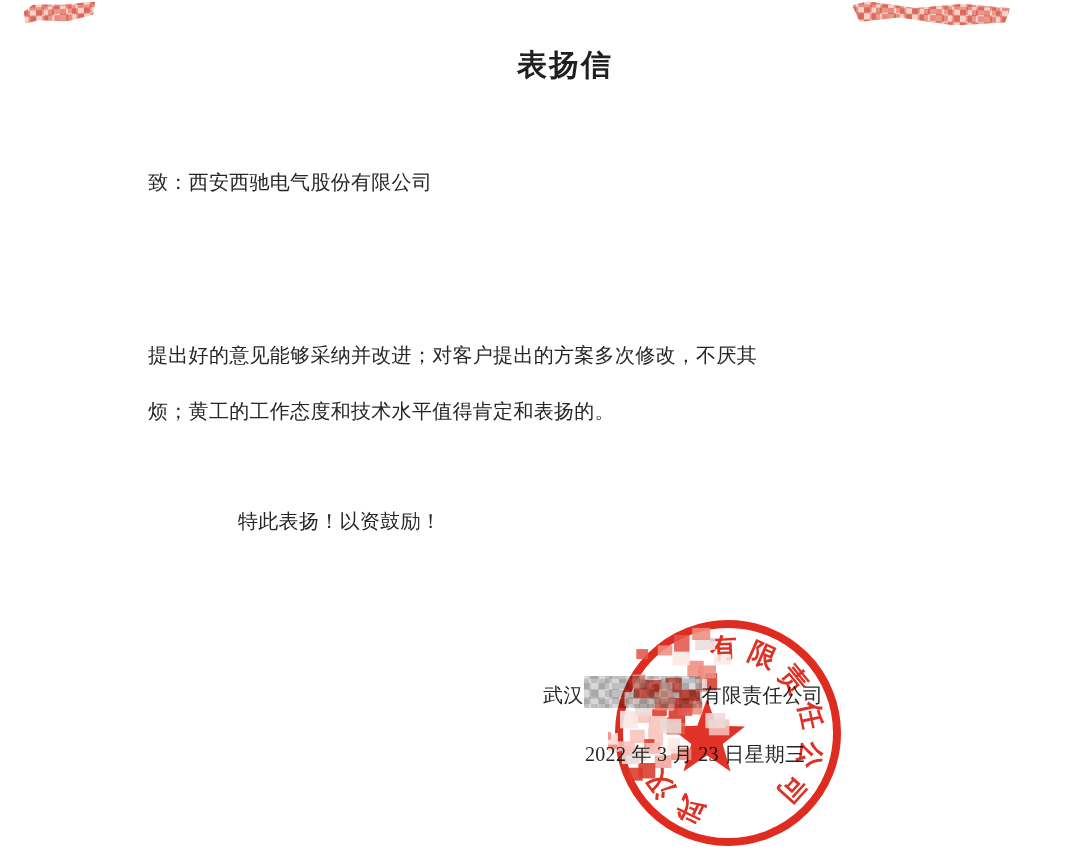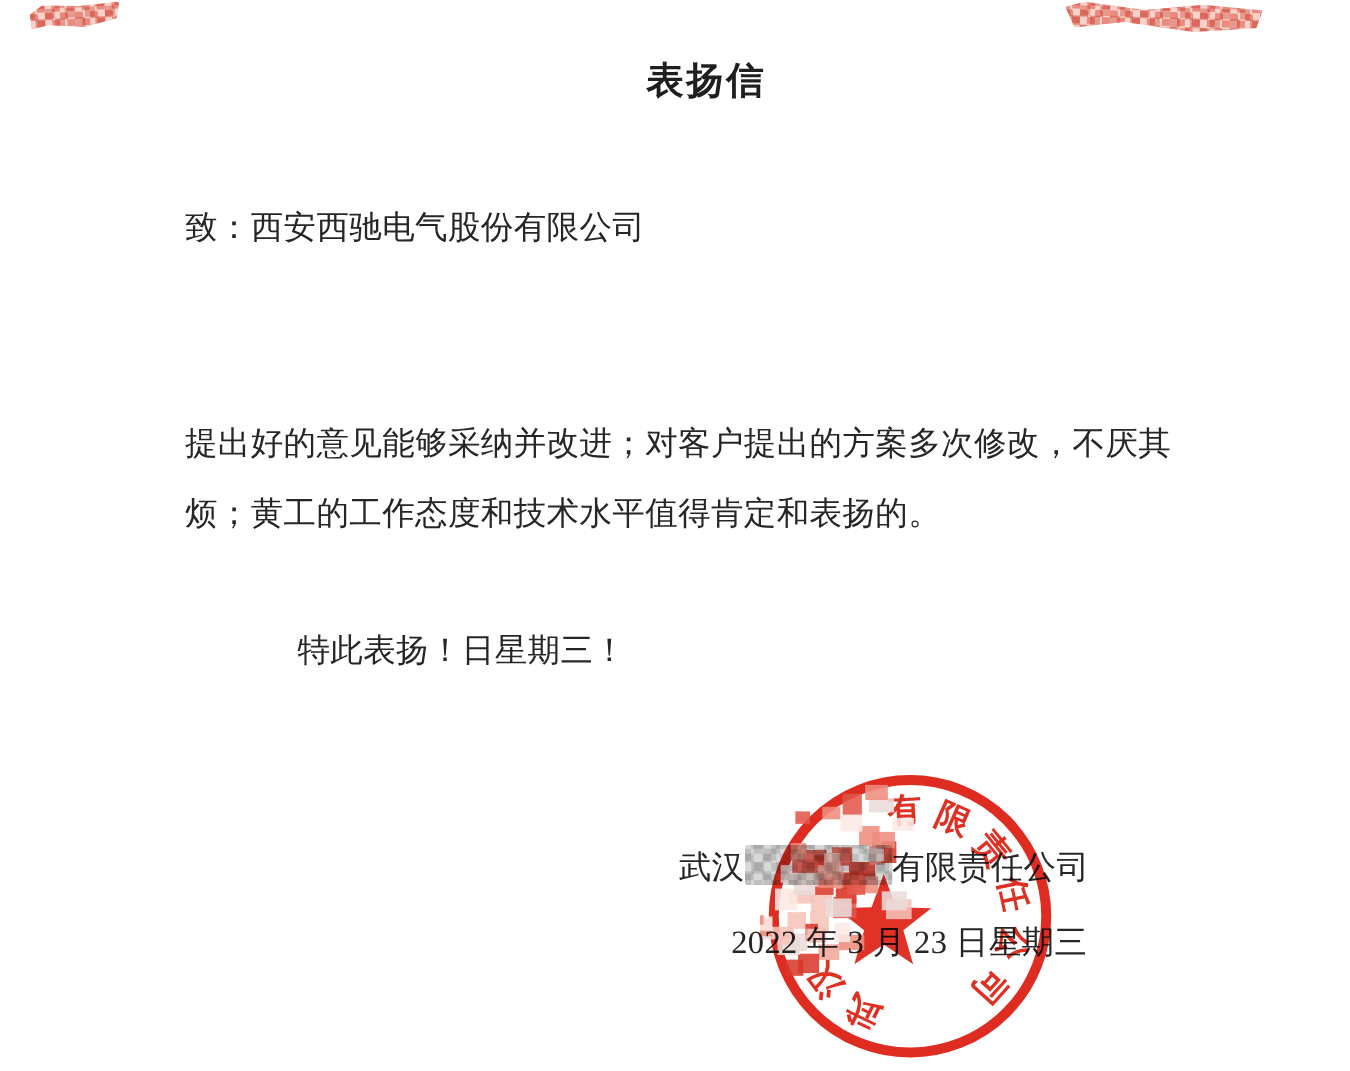--- a/index.html
+++ b/index.html
@@ -6,21 +6,21 @@
   .page{
     position:relative;
     width:1080px;height:857px;
     background:#ffffff;
     overflow:hidden;
     font-family:"Liberation Serif","DejaVu Serif",serif;
     color:#262626;
   }
   .abs{position:absolute;white-space:nowrap;}
   .body-line{
-    font-size:26px;line-height:34px;height:34px;
+    font-size:20px;line-height:34px;height:34px;
     letter-spacing:0.3px;
     font-family:"Liberation Serif","DejaVu Serif",serif;
   }
   .title{
     font-family:"Liberation Sans","DejaVu Sans",sans-serif;
     font-weight:700;font-size:30px;line-height:36px;letter-spacing:2px;
     color:#1f1f1f;
   }
   
   .px-grey{
@@ -60,21 +60,21 @@
   <div class="abs px-red mark-tl"></div>
   <div class="abs px-red mark-tr"></div>
 
   <div class="abs title" style="left:0;top:47px;width:1036px;text-align:center;margin-left:47px;">表扬信</div>
 
   <div class="abs body-line" style="left:148px;top:165px;">致：西安西驰电气股份有限公司</div>
 
   <div class="abs body-line" style="left:148px;top:394px;">烦；黄工的工作态度和技术水平值得肯定和表扬的。</div>
   <div class="abs body-line" style="left:148px;top:338px;">提出好的意见能够采纳并改进；对客户提出的方案多次修改，不厌其</div>
 
-  <div class="abs body-line" style="left:238px;top:504px;">特此表扬！日星期三！</div>
+  <div class="abs body-line" style="left:238px;top:504px;">特此表扬！以资鼓励！</div>
 
   <div class="abs body-line" style="left:543px;top:676px;">
     <span>武汉</span><span class="px-grey rd-sig"></span><span>有限责任公司</span>
   </div>
 
   <div class="abs body-line" style="left:585px;top:737px;">2022 年 3 月 23 日星期三</div>
 
   <div class="seal">
     <svg id="seal-svg" width="240" height="240" viewBox="-120 -120 240 240">
         <circle cx="0" cy="0" r="109" fill="none" stroke="#dd2114" stroke-width="8" opacity="0.95"></circle>

